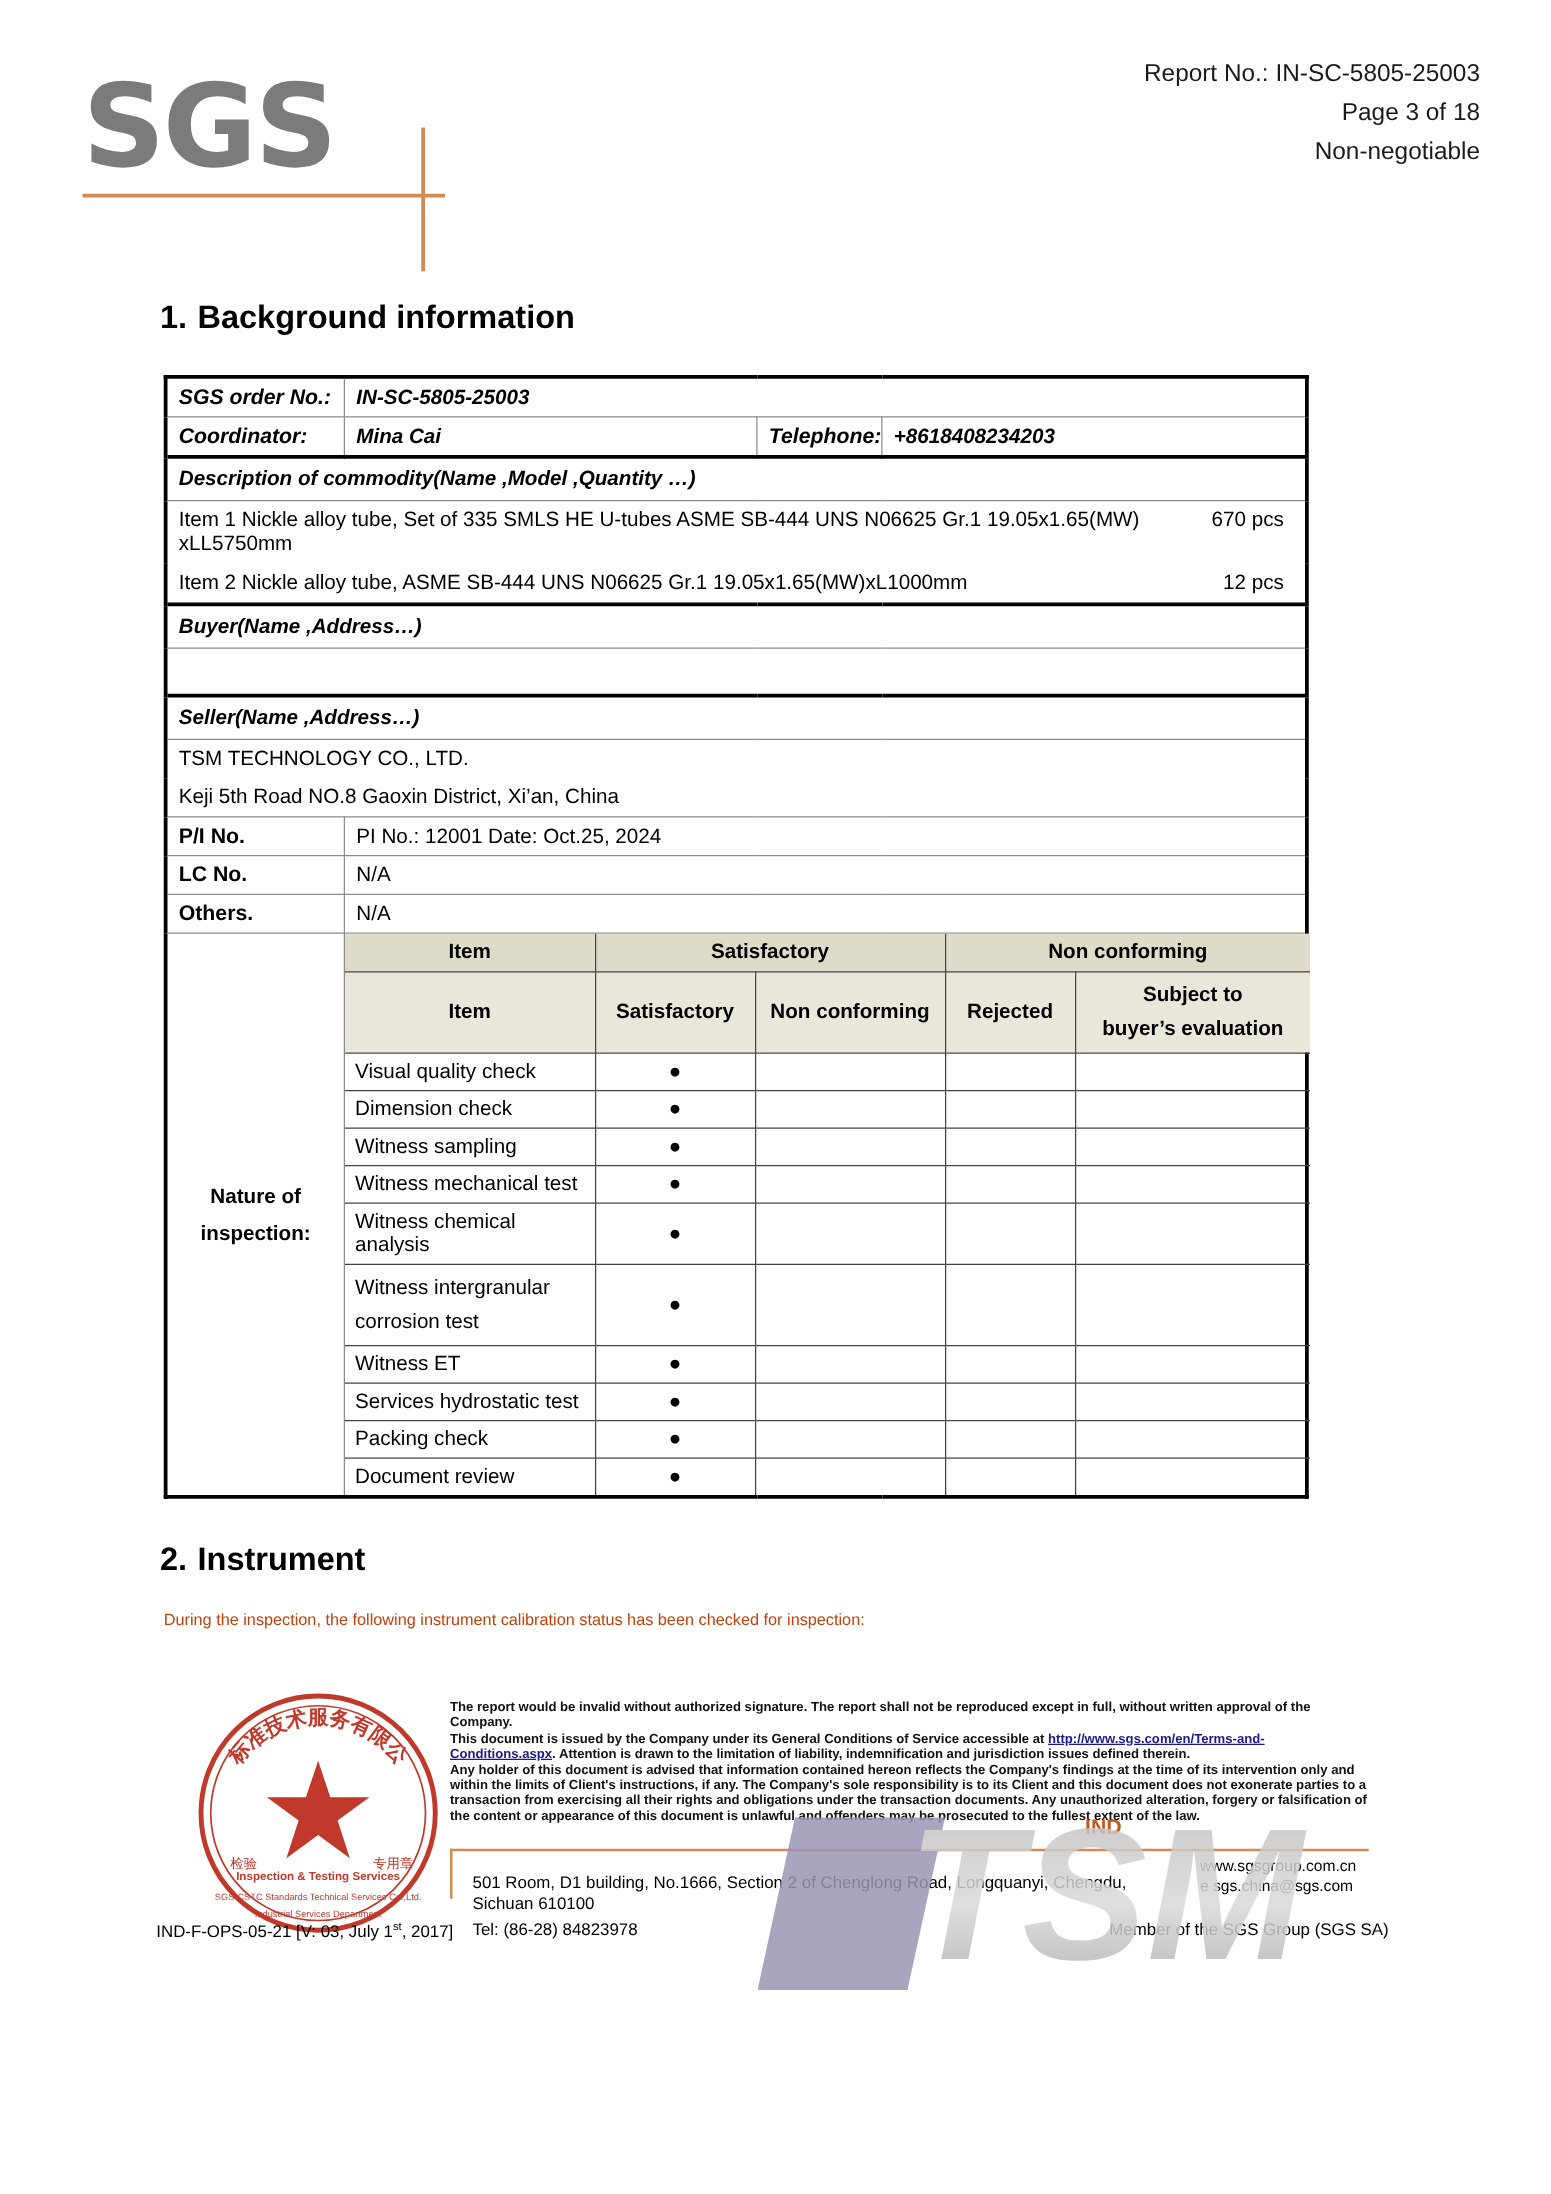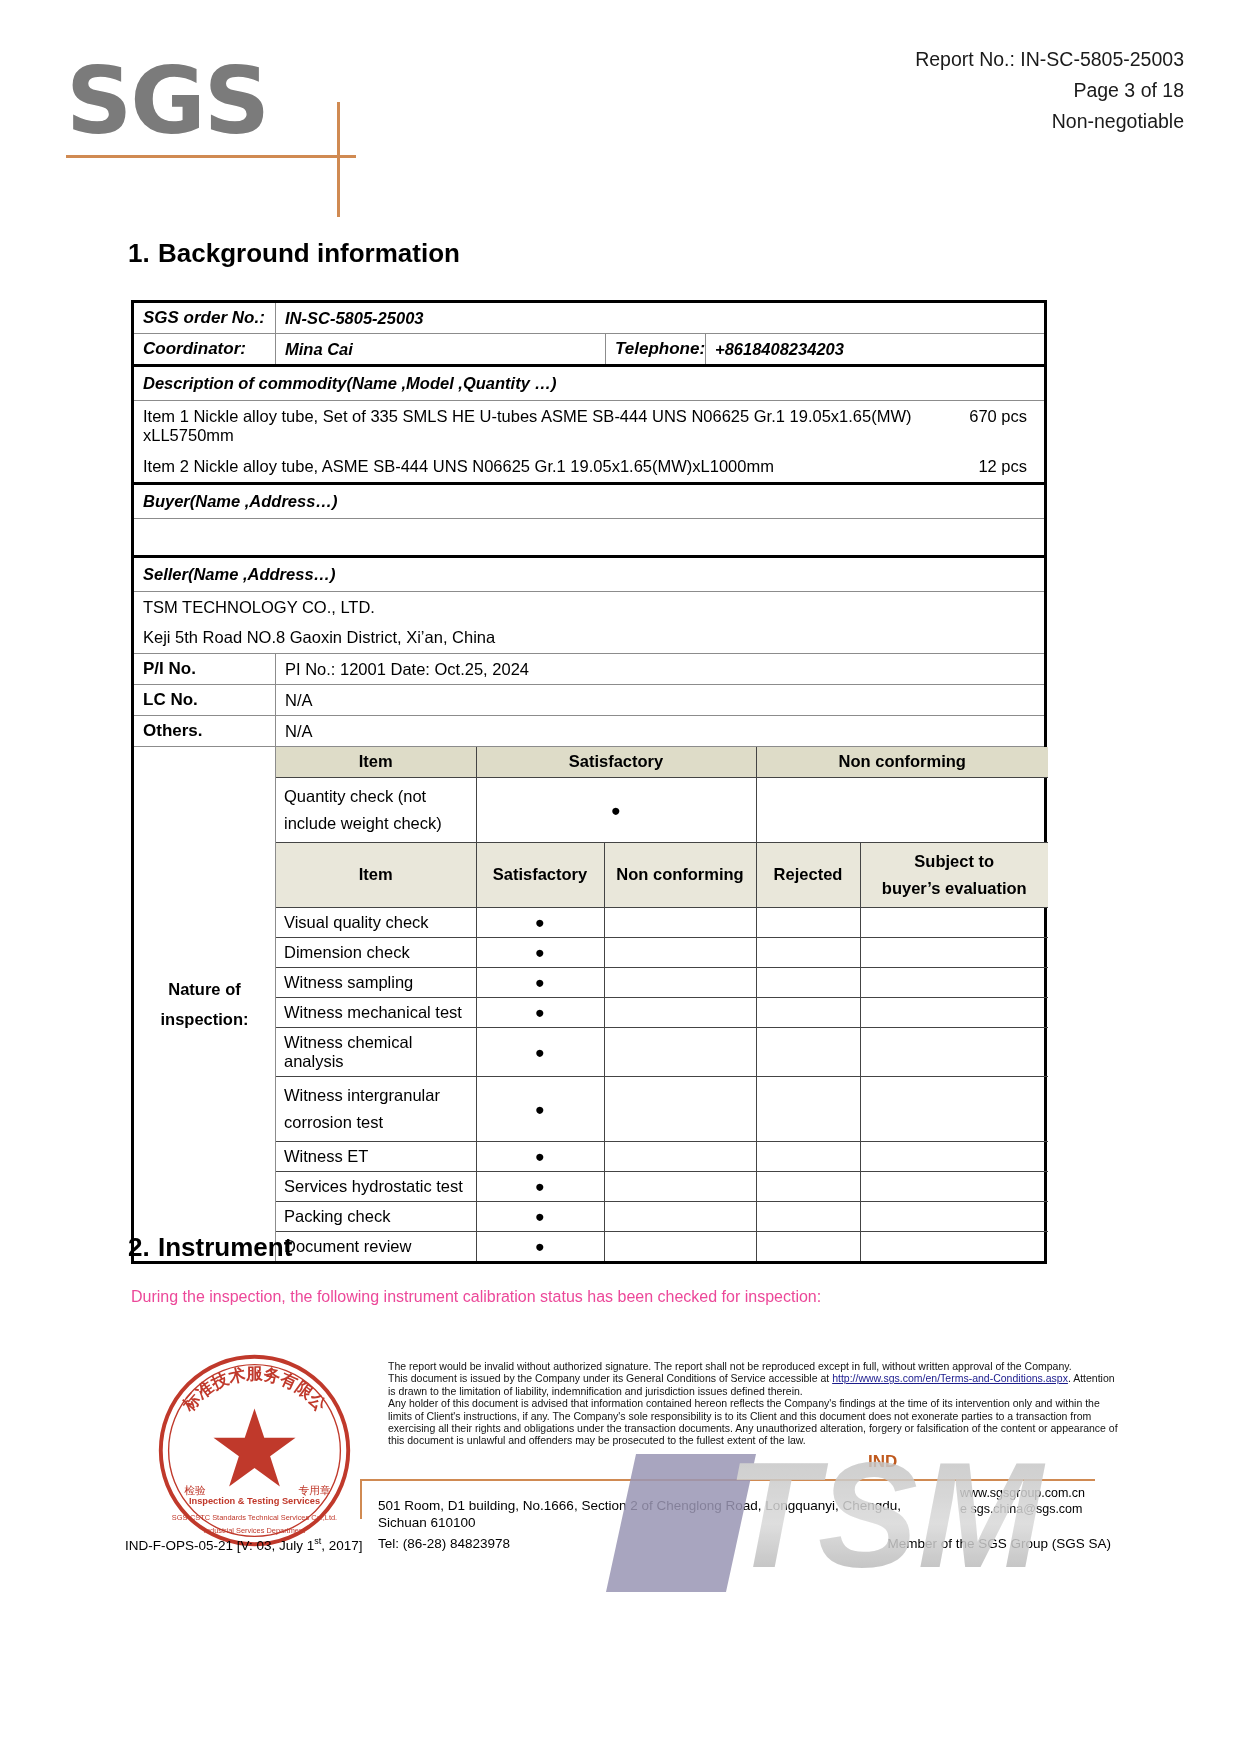--- a/index.html
+++ b/index.html
@@ -74,22 +74,22 @@
   }
   .sec1 { position: absolute; left: 128px; top: 238px; }
   .sec1 .num { display:inline-block; width: 30px; }
   .sec2 { position: absolute; left: 128px; top: 1232px; }
   .sec2 .num { display:inline-block; width: 30px; }
 
   .instrument-line {
     position: absolute;
     left: 131px;
     top: 1288px;
-    font-size: 16px;
-    color: #ec4899;
+    font-size: 13px;
+    color: #c2410c;
   }
 
   
   .bg-table {
     position: absolute;
     left: 131px;
     top: 300px;
     width: 913px;
     border-collapse: collapse;
     table-layout: fixed;
@@ -189,22 +189,21 @@
     height: 205px;
   }
   .disclaimer {
     position: absolute;
     left: 360px;
     top: 20px;
     width: 735px;
     font-size: 10.5px;
     line-height: 12.4px;
     color: #111;
-    font-weight: normal;
-    margin-left: 28px;
+    font-weight: bold;
   }
   .disclaimer .lnk { color: #1a1a8c; text-decoration: underline; }
   .ind-mark {
     position: absolute;
     left: 868px;
     top: 112px;
     font-size: 17px;
     font-weight: bold;
     color: #c05a1e;
   }
@@ -370,28 +369,20 @@
               <col class="c5">
             </colgroup>
 
         <tbody>
               <tr>
           <td class="hdr-beige" style="border-top:none;border-left:none">Item</td>
           <td class="hdr-beige" style="border-top:none" colspan="2">Satisfactory</td>
           <td class="hdr-beige" style="border-top:none;border-right:none" colspan="2">Non conforming</td>
         </tr>
 
-        <tr>
-          <td class="two-line" style="border-left:none">
-            <div>Quantity check (not</div>
-            <div>include weight check)</div>
-          </td>
-          <td class="dot-cell" colspan="2">●</td>
-          <td style="border-right:none" colspan="2"></td>
-        </tr>
 
         <tr>
           <td class="hdr-beige2" style="border-left:none">Item</td>
           <td class="hdr-beige2">Satisfactory</td>
           <td class="hdr-beige2">Non conforming</td>
           <td class="hdr-beige2">Rejected</td>
           <td class="hdr-beige2 two-line" style="border-right:none">
             <div>Subject to</div>
             <div>buyer’s evaluation</div>
           </td>

